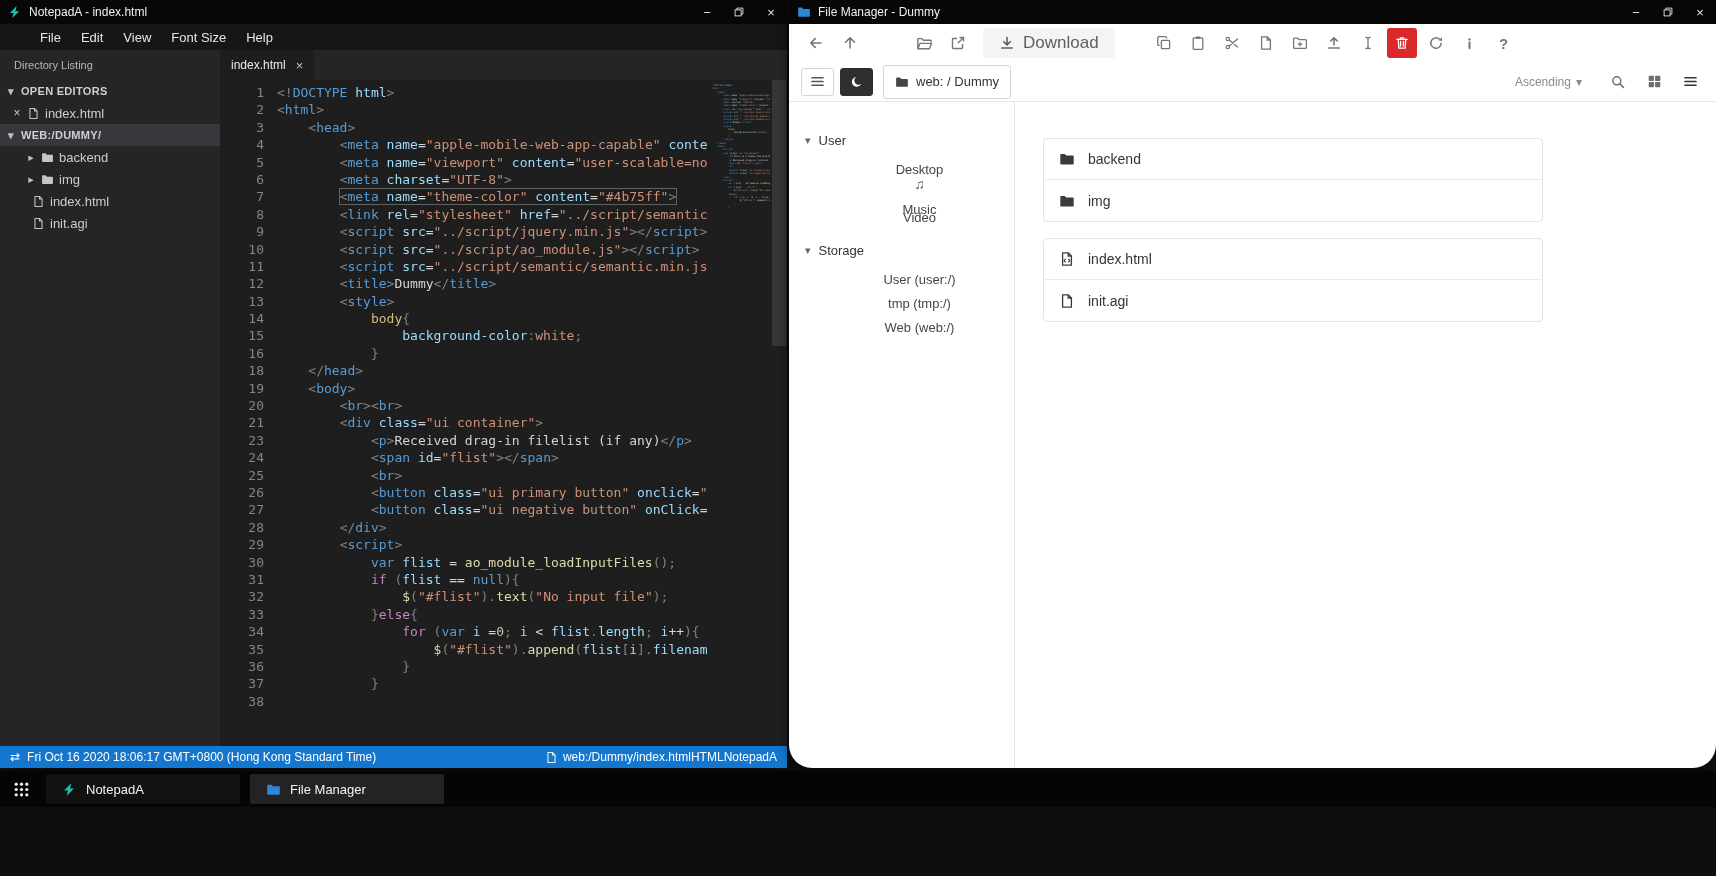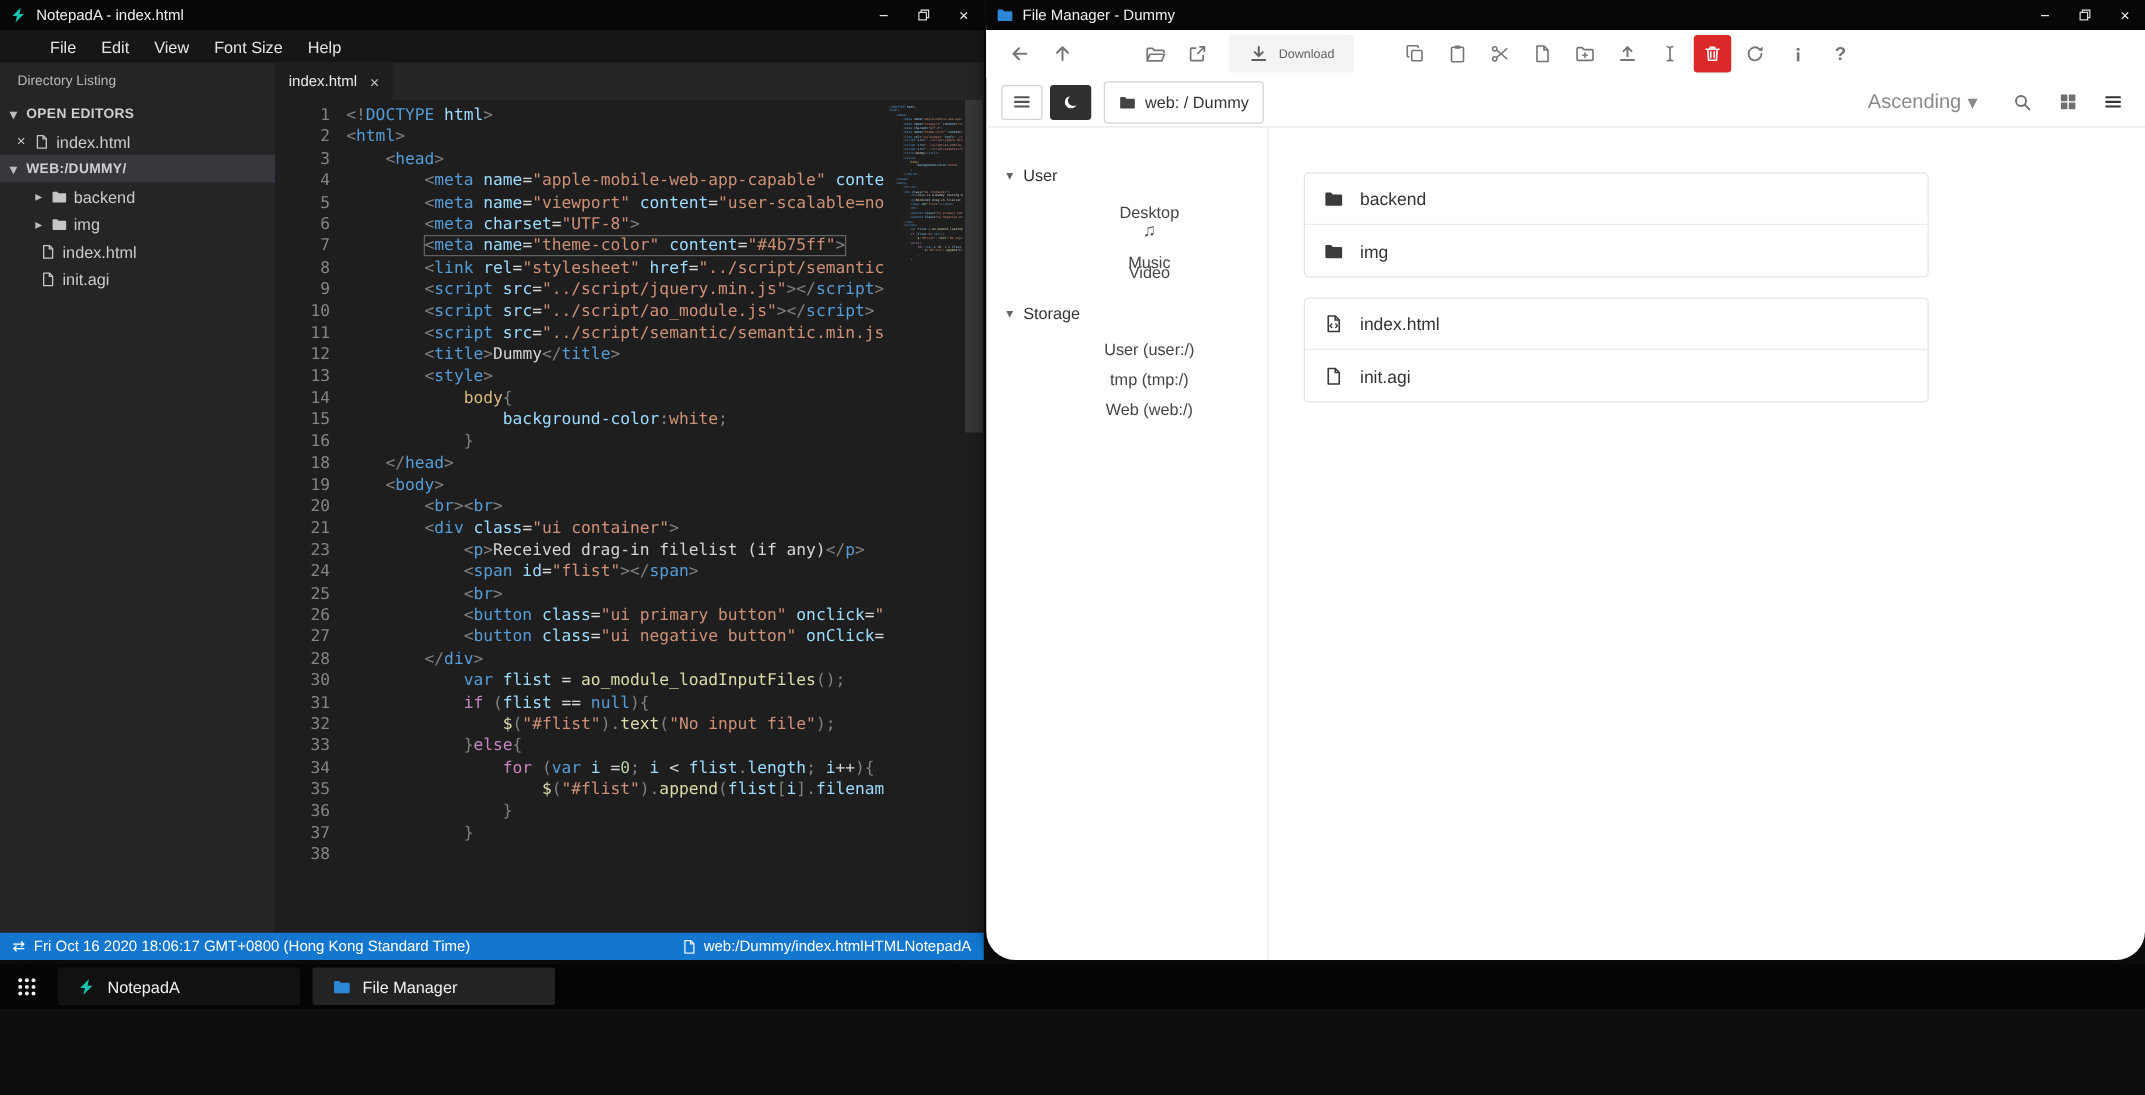--- a/index.html
+++ b/index.html
@@ -51,29 +51,29 @@
   .np-scroll-thumb { position:absolute; top:0; left:1px; width:14px; height:266px; background:#4a4a4a; opacity:.55; }
   .np-statusbar { height:22px; background:#1377d0; color:#fff; display:flex; align-items:center; gap:7px; padding:0 10px; font-size:12px; flex-shrink:0; }
   .sb-right { margin-left:auto; display:flex; align-items:center; }
   .sb-item { display:flex; align-items:center; gap:5px; cursor:pointer; }
 
   
   .fm-window { left:789px; width:927px; background:#ffffff; }
   .fm-toolbar { height:38px; display:flex; align-items:center; padding:0 12px; background:#fff; flex-shrink:0; }
   .tb-btn { width:30px; height:30px; display:flex; align-items:center; justify-content:center; color:#767676; border-radius:3px; cursor:pointer; margin-right:4px; }
   .tb-btn.danger { background:#db2828; color:#fff; }
-  .tb-download { display:flex; align-items:center; gap:8px; height:30px; padding:0 16px; margin:0 6px; background:#f4f4f4; border-radius:3px; color:#5f5f5f; font-size:10px; cursor:pointer; }
+  .tb-download { display:flex; align-items:center; gap:8px; height:30px; padding:0 16px; margin:0 6px; background:#f4f4f4; border-radius:3px; color:#5f5f5f; font-size:17px; cursor:pointer; }
   .ml-lg { margin-left:40px; } .ml-md { margin-left:28px; }
   .fm-pathbar { height:40px; display:flex; align-items:center; gap:6px; padding:0 12px; border-bottom:1px solid #e6e6e6; flex-shrink:0; }
   .pb-btn { width:33px; height:28px; border:1px solid #d4d4d5; border-radius:3px; display:flex; align-items:center; justify-content:center; color:#555; background:#fff; cursor:pointer; }
   .pb-btn.dark { background:#2e2f31; border-color:#2e2f31; color:#fff; }
   .fm-breadcrumb { height:28px; border:1px solid #d4d4d5; border-radius:3px; display:flex; align-items:center; gap:7px; padding:16px 11px; font-size:13px; color:#333; margin-left:4px; cursor:pointer; }
   .fm-breadcrumb .ic { color:#444; }
   .pb-right { margin-left:auto; display:flex; align-items:center; gap:8px; }
-  .fm-sort { display:flex; align-items:center; gap:5px; font-size:16px; color:#8a8a8a; margin-right:14px; cursor:pointer; }
+  .fm-sort { display:flex; align-items:center; gap:5px; font-size:12px; color:#8a8a8a; margin-right:14px; cursor:pointer; }
   .pb-icon { width:28px; height:28px; display:flex; align-items:center; justify-content:center; color:#6f6f6f; cursor:pointer; }
   .pb-icon.active { color:#333; }
   .fm-body { flex:1; display:flex; min-height:0; }
   .fm-sidebar { width:226px; flex-shrink:0; border-right:1px solid #e8e8e8; padding:26px 0 0 16px; font-size:13px; color:#444; }
   .fm-section { display:flex; align-items:center; gap:8px; height:24px; color:#333; cursor:pointer; }
   .fm-section .chev { color:#666; font-size:11px; }
   .fm-side-item { display:flex; align-items:center; gap:10px; height:24px; padding-left:20px; cursor:pointer; color:#454545;flex-direction:column; }
   .fm-side-item .ic, .fm-side-item .glyph-ic { color:#555; }
   .glyph-ic { font-size:14px; width:16px; text-align:center; }
   .fm-section-gap { height:14px; }
@@ -324,20 +324,21 @@
             <div class="code-line"><span class="line-num">18</span><span class="line-content"><span class="tk-x">    </span><span class="tk-p">&lt;/</span><span class="tk-t">head</span><span class="tk-p">&gt;</span></span></div>
             <div class="code-line"><span class="line-num">19</span><span class="line-content"><span class="tk-x">    </span><span class="tk-p">&lt;</span><span class="tk-t">body</span><span class="tk-p">&gt;</span></span></div>
             <div class="code-line"><span class="line-num">20</span><span class="line-content"><span class="tk-x">        </span><span class="tk-p">&lt;</span><span class="tk-t">br</span><span class="tk-p">&gt;&lt;</span><span class="tk-t">br</span><span class="tk-p">&gt;</span></span></div>
             <div class="code-line"><span class="line-num">21</span><span class="line-content"><span class="tk-x">        </span><span class="tk-p">&lt;</span><span class="tk-t">div</span><span class="tk-x"> </span><span class="tk-a">class</span><span class="tk-o">=</span><span class="tk-s">"ui container"</span><span class="tk-p">&gt;</span></span></div>
             <div class="code-line"><span class="line-num">23</span><span class="line-content"><span class="tk-x">            </span><span class="tk-p">&lt;</span><span class="tk-t">p</span><span class="tk-p">&gt;</span><span class="tk-x">Received drag-in filelist (if any)</span><span class="tk-p">&lt;/</span><span class="tk-t">p</span><span class="tk-p">&gt;</span></span></div>
             <div class="code-line"><span class="line-num">24</span><span class="line-content"><span class="tk-x">            </span><span class="tk-p">&lt;</span><span class="tk-t">span</span><span class="tk-x"> </span><span class="tk-a">id</span><span class="tk-o">=</span><span class="tk-s">"flist"</span><span class="tk-p">&gt;&lt;/</span><span class="tk-t">span</span><span class="tk-p">&gt;</span></span></div>
             <div class="code-line"><span class="line-num">25</span><span class="line-content"><span class="tk-x">            </span><span class="tk-p">&lt;</span><span class="tk-t">br</span><span class="tk-p">&gt;</span></span></div>
             <div class="code-line"><span class="line-num">26</span><span class="line-content"><span class="tk-x">            </span><span class="tk-p">&lt;</span><span class="tk-t">button</span><span class="tk-x"> </span><span class="tk-a">class</span><span class="tk-o">=</span><span class="tk-s">"ui primary button"</span><span class="tk-x"> </span><span class="tk-a">onclick</span><span class="tk-o">=</span><span class="tk-s">"oper</span></span></div>
             <div class="code-line"><span class="line-num">27</span><span class="line-content"><span class="tk-x">            </span><span class="tk-p">&lt;</span><span class="tk-t">button</span><span class="tk-x"> </span><span class="tk-a">class</span><span class="tk-o">=</span><span class="tk-s">"ui negative button"</span><span class="tk-x"> </span><span class="tk-a">onClick</span><span class="tk-o">=</span></span></div>
             <div class="code-line"><span class="line-num">28</span><span class="line-content"><span class="tk-x">        </span><span class="tk-p">&lt;/</span><span class="tk-t">div</span><span class="tk-p">&gt;</span></span></div>
+            <div class="code-line"><span class="line-num">29</span><span class="line-content"><span class="tk-x">        </span><span class="tk-p">&lt;</span><span class="tk-t">script</span><span class="tk-p">&gt;</span></span></div>
             <div class="code-line"><span class="line-num">30</span><span class="line-content"><span class="tk-x">            </span><span class="tk-k">var</span><span class="tk-x"> </span><span class="tk-v">flist</span><span class="tk-x"> </span><span class="tk-o">=</span><span class="tk-x"> </span><span class="tk-f">ao_module_loadInputFiles</span><span class="tk-p">();</span></span></div>
             <div class="code-line"><span class="line-num">31</span><span class="line-content"><span class="tk-x">            </span><span class="tk-c">if</span><span class="tk-x"> </span><span class="tk-p">(</span><span class="tk-v">flist</span><span class="tk-x"> </span><span class="tk-o">==</span><span class="tk-x"> </span><span class="tk-k">null</span><span class="tk-p">){</span></span></div>
             <div class="code-line"><span class="line-num">32</span><span class="line-content"><span class="tk-x">                </span><span class="tk-f">$</span><span class="tk-p">(</span><span class="tk-s">"#flist"</span><span class="tk-p">).</span><span class="tk-f">text</span><span class="tk-p">(</span><span class="tk-s">"No input file"</span><span class="tk-p">);</span></span></div>
             <div class="code-line"><span class="line-num">33</span><span class="line-content"><span class="tk-x">            </span><span class="tk-p">}</span><span class="tk-c">else</span><span class="tk-p">{</span></span></div>
             <div class="code-line"><span class="line-num">34</span><span class="line-content"><span class="tk-x">                </span><span class="tk-c">for</span><span class="tk-x"> </span><span class="tk-p">(</span><span class="tk-k">var</span><span class="tk-x"> </span><span class="tk-v">i</span><span class="tk-x"> </span><span class="tk-o">=</span><span class="tk-n">0</span><span class="tk-p">;</span><span class="tk-x"> </span><span class="tk-v">i</span><span class="tk-x"> </span><span class="tk-o">&lt;</span><span class="tk-x"> </span><span class="tk-v">flist</span><span class="tk-p">.</span><span class="tk-v">length</span><span class="tk-p">;</span><span class="tk-x"> </span><span class="tk-v">i</span><span class="tk-o">++</span><span class="tk-p">){</span></span></div>
             <div class="code-line"><span class="line-num">35</span><span class="line-content"><span class="tk-x">                    </span><span class="tk-f">$</span><span class="tk-p">(</span><span class="tk-s">"#flist"</span><span class="tk-p">).</span><span class="tk-f">append</span><span class="tk-p">(</span><span class="tk-v">flist</span><span class="tk-p">[</span><span class="tk-v">i</span><span class="tk-p">].</span><span class="tk-v">filename</span></span></div>
             <div class="code-line"><span class="line-num">36</span><span class="line-content"><span class="tk-x">                </span><span class="tk-p">}</span></span></div>
             <div class="code-line"><span class="line-num">37</span><span class="line-content"><span class="tk-x">            </span><span class="tk-p">}</span></span></div>
             <div class="code-line"><span class="line-num">38</span><span class="line-content"></span></div>
           </div>

